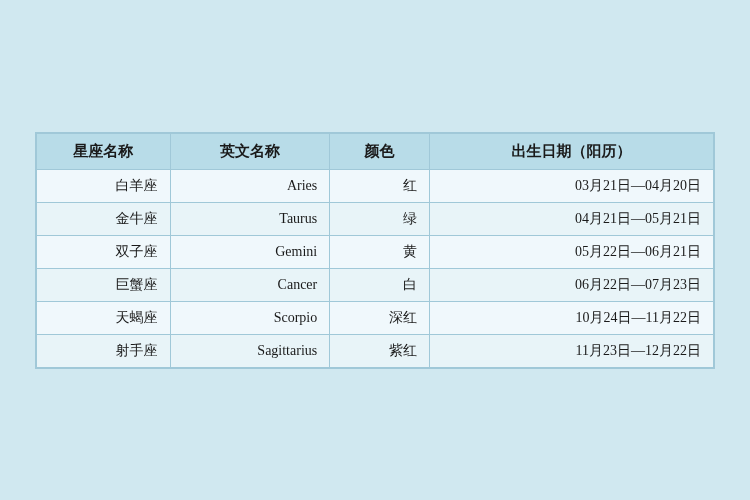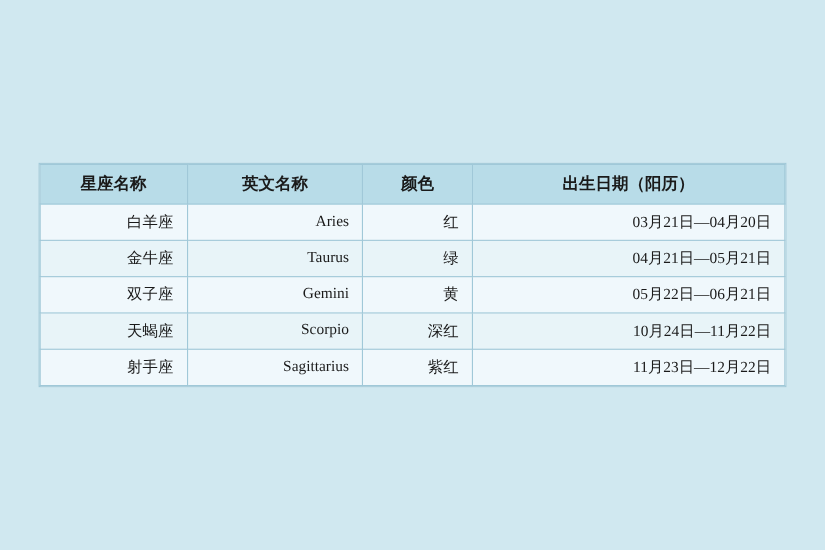--- a/index.html
+++ b/index.html
@@ -79,20 +79,26 @@
           <td>绿</td>
           <td>04月21日—05月21日</td>
         </tr>
         <tr>
           <td>双子座</td>
           <td>Gemini</td>
           <td>黄</td>
           <td>05月22日—06月21日</td>
         </tr>
         <tr>
+          <td>巨蟹座</td>
+          <td>Cancer</td>
+          <td>白</td>
+          <td>06月22日—07月23日</td>
+        </tr>
+        <tr>
           <td>天蝎座</td>
           <td>Scorpio</td>
           <td>深红</td>
           <td>10月24日—11月22日</td>
         </tr>
         <tr>
           <td>射手座</td>
           <td>Sagittarius</td>
           <td>紫红</td>
           <td>11月23日—12月22日</td>

